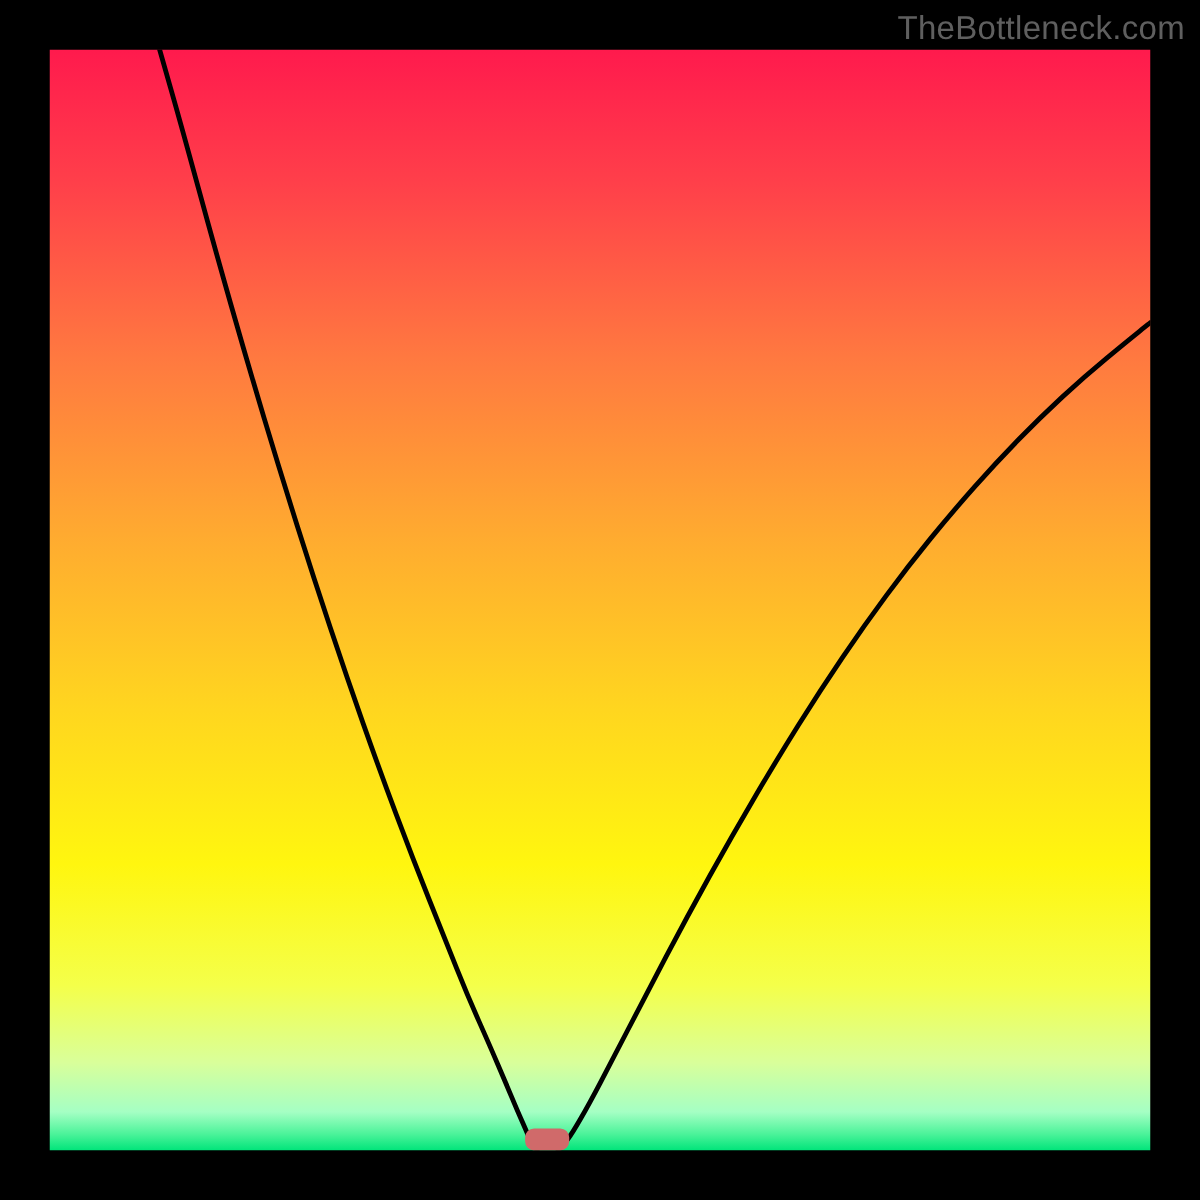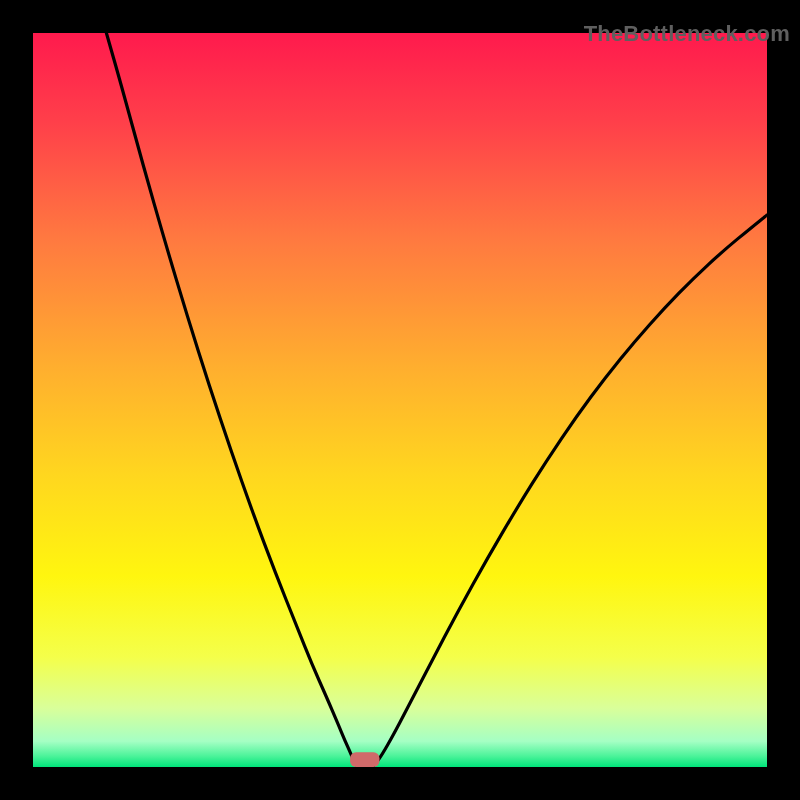--- a/index.html
+++ b/index.html
@@ -20,24 +20,24 @@
   .plot {
     position: absolute;
     left: 33px;
     top: 33px;
     width: 734px;
     height: 734px;
     overflow: visible;
   }
   .watermark {
     position: absolute;
-    top: 21px;
+    top: 6px;
     right: 10px;
     font-size: 22px;
-    font-weight: 700;
+    font-weight: 400;
     color: #5f5f5f;
     letter-spacing: 0.2px;
     pointer-events: none;
   }
 </style>
 </head>
 <body>
 
 <div class="frame">
   <div class="plot">

